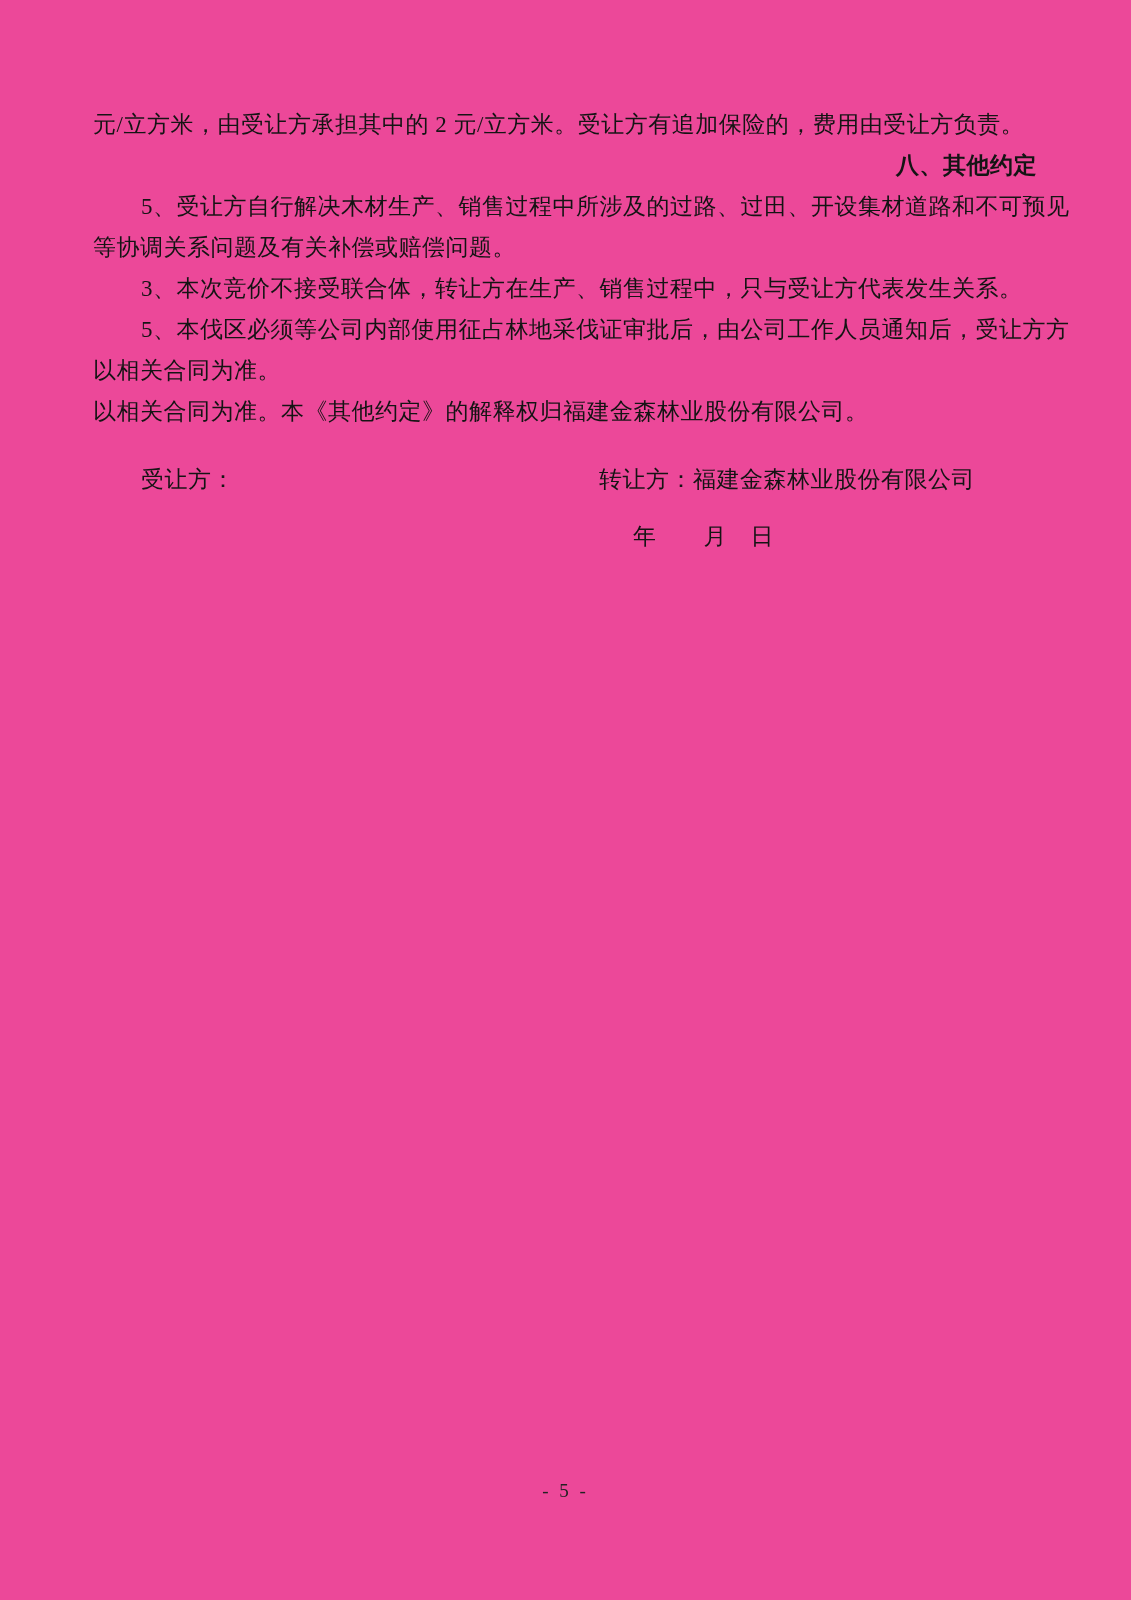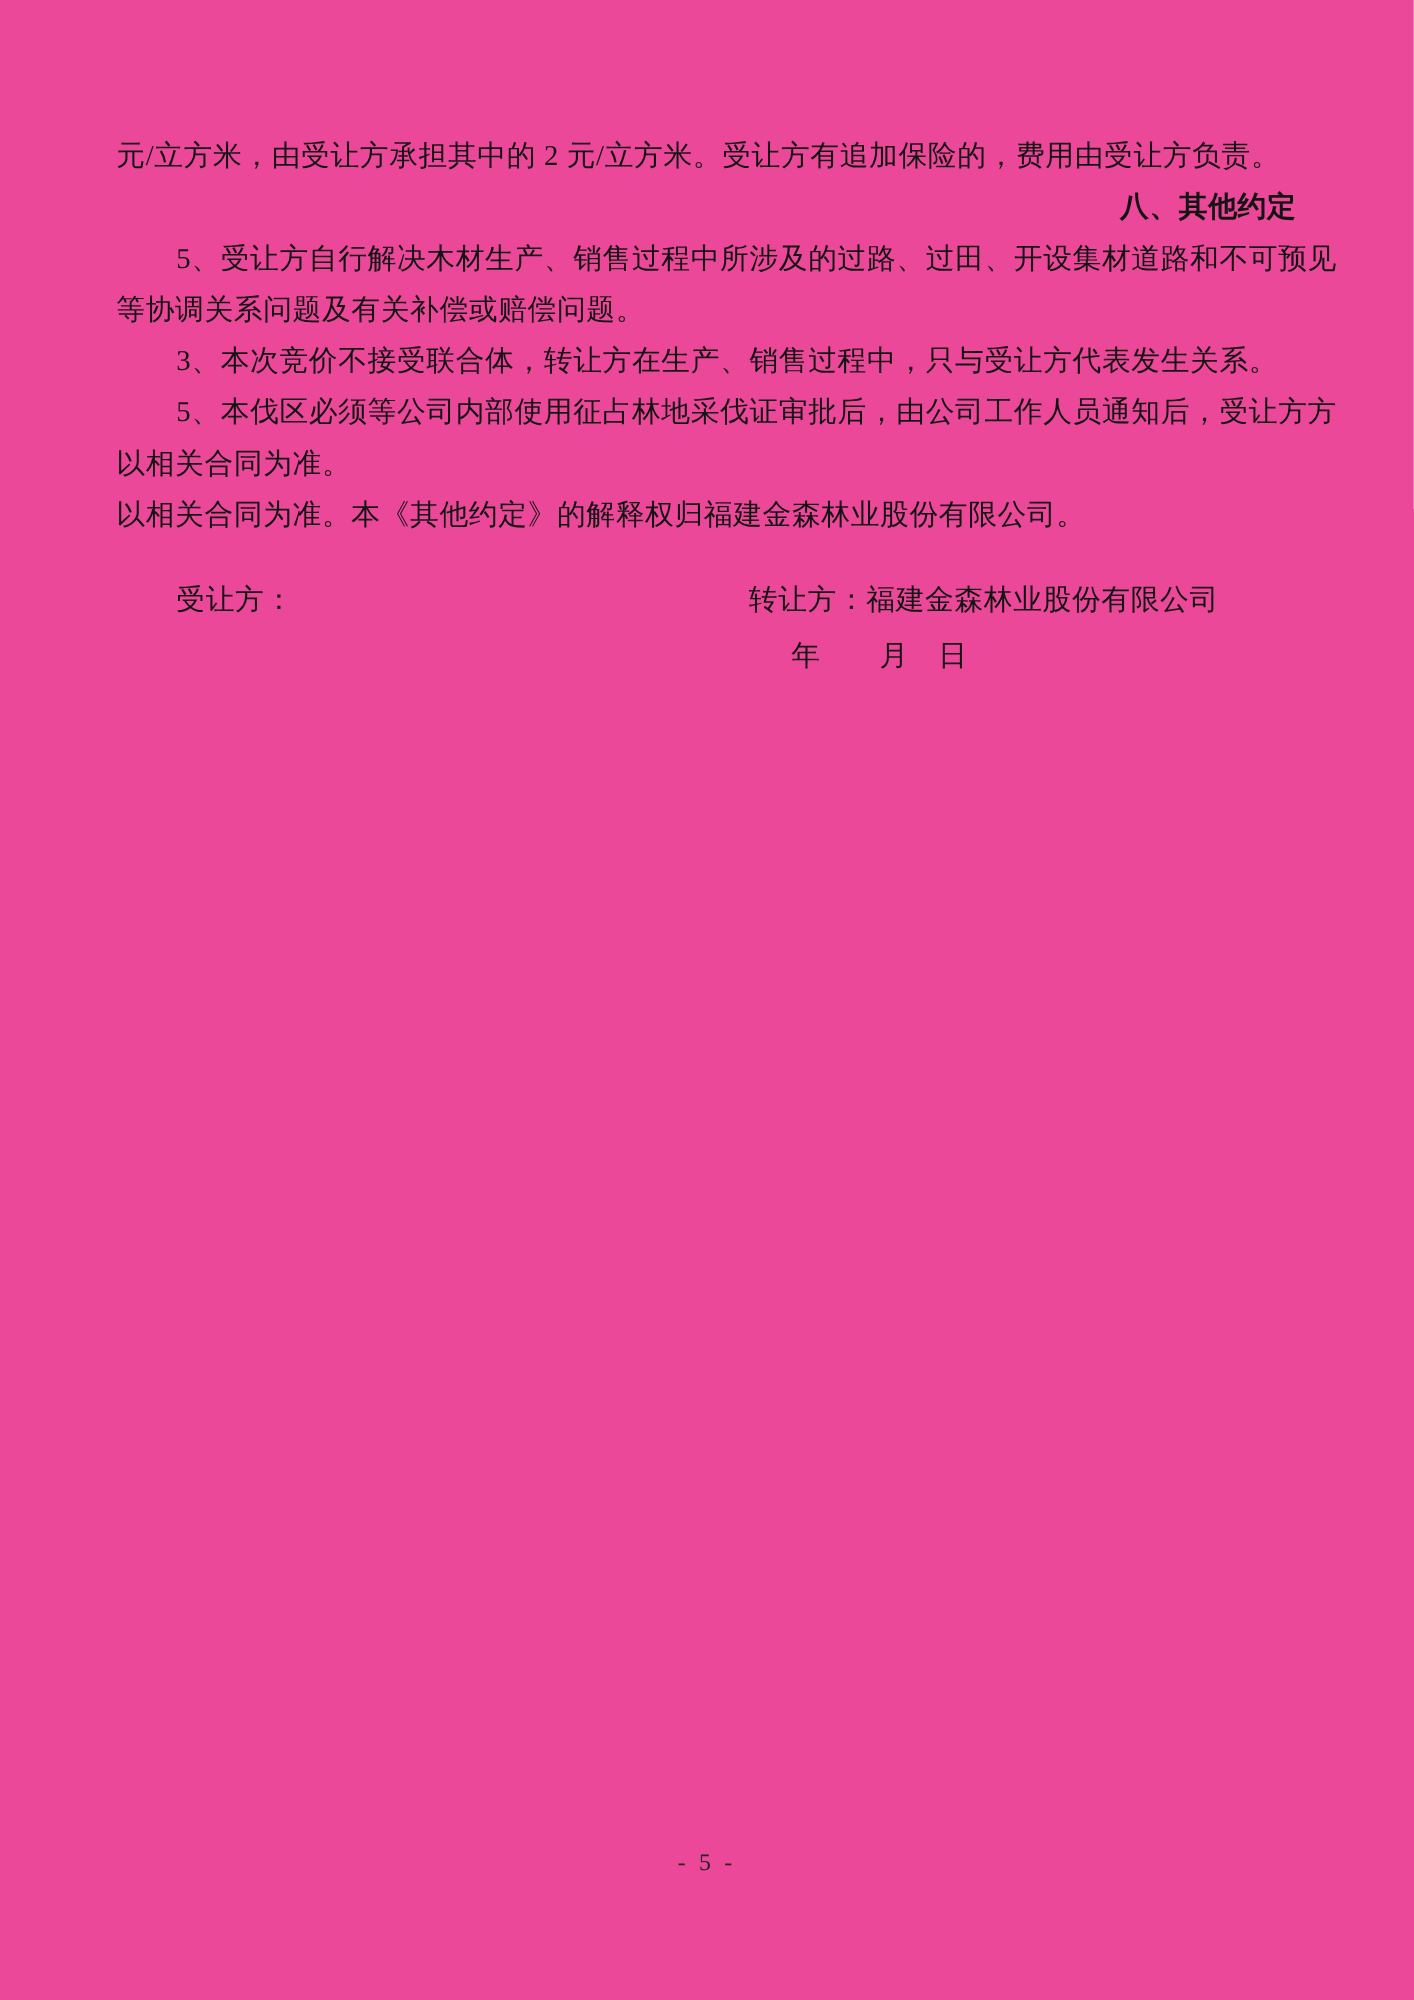--- a/index.html
+++ b/index.html
@@ -60,21 +60,21 @@
     margin-left: 36px;
   }
   .date-row {
     position: relative;
     height: 41px;
     white-space: nowrap;
   }
   .date-text {
     position: absolute;
     left: 540px;
-    top: 4px;
+    top: 16px;
   }
   .page-footer {
     position: absolute;
     top: 1480px;
     left: 0;
     width: 100%;
     text-align: center;
     font-size: 19px;
     letter-spacing: 3px;
     color: #222222;

